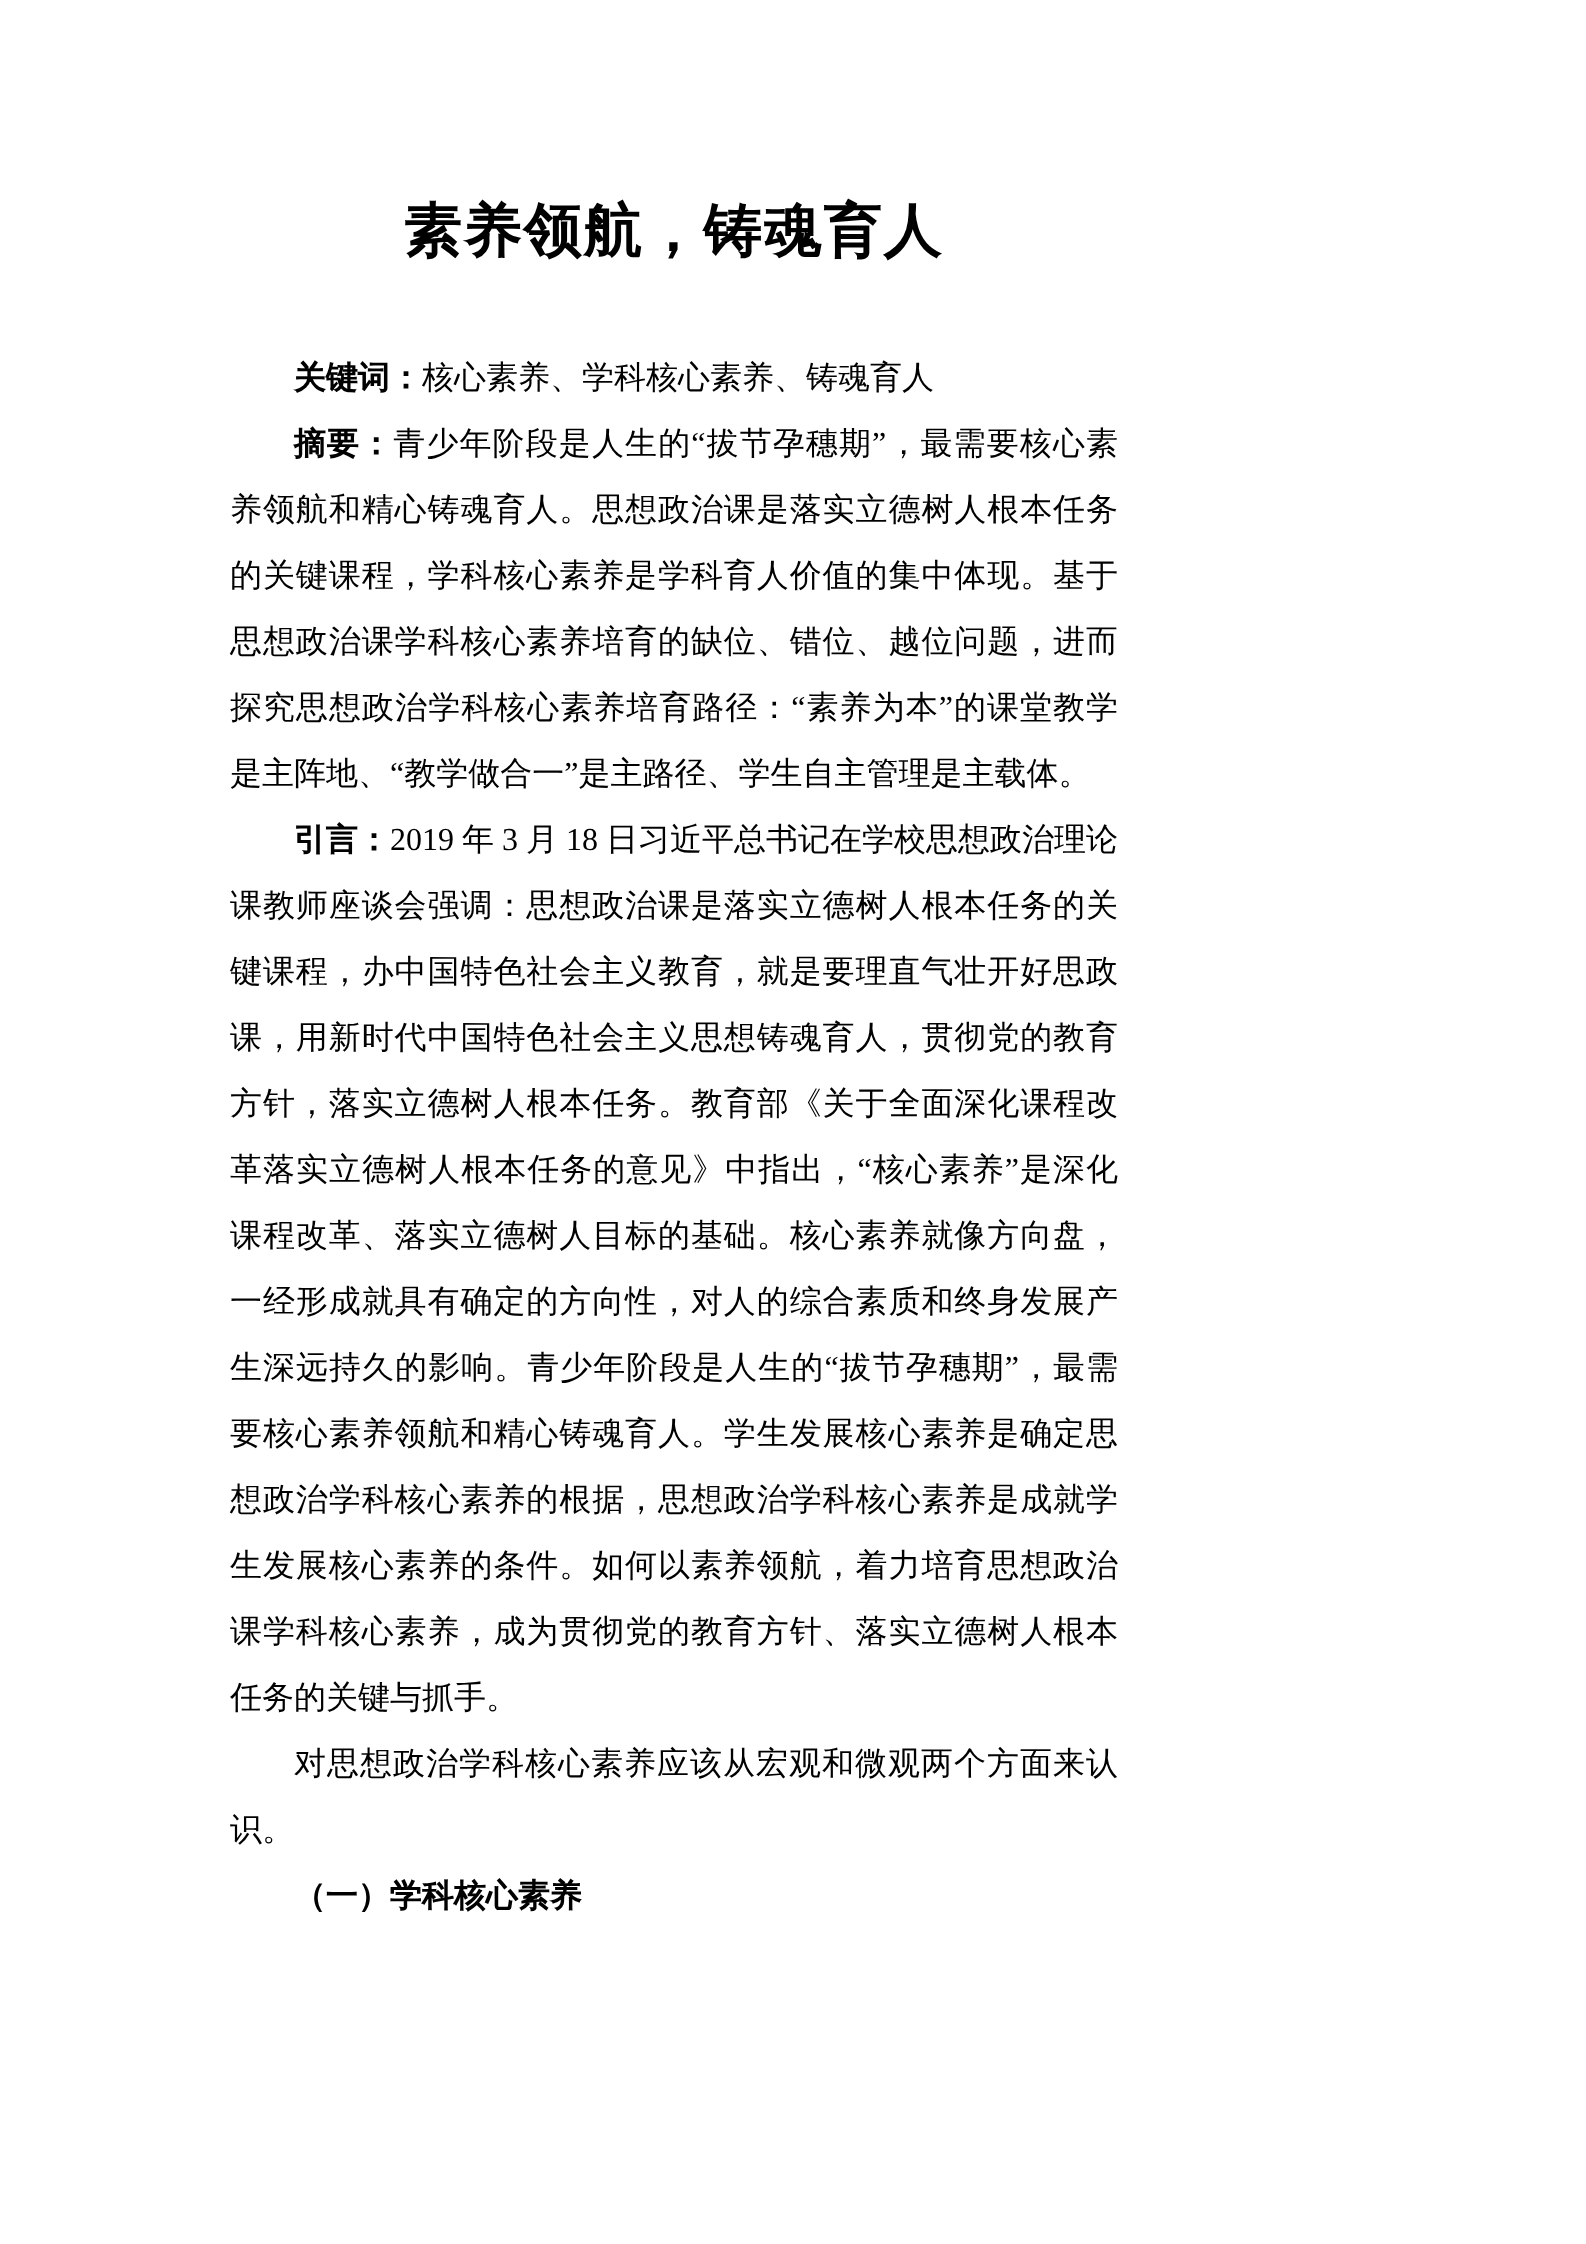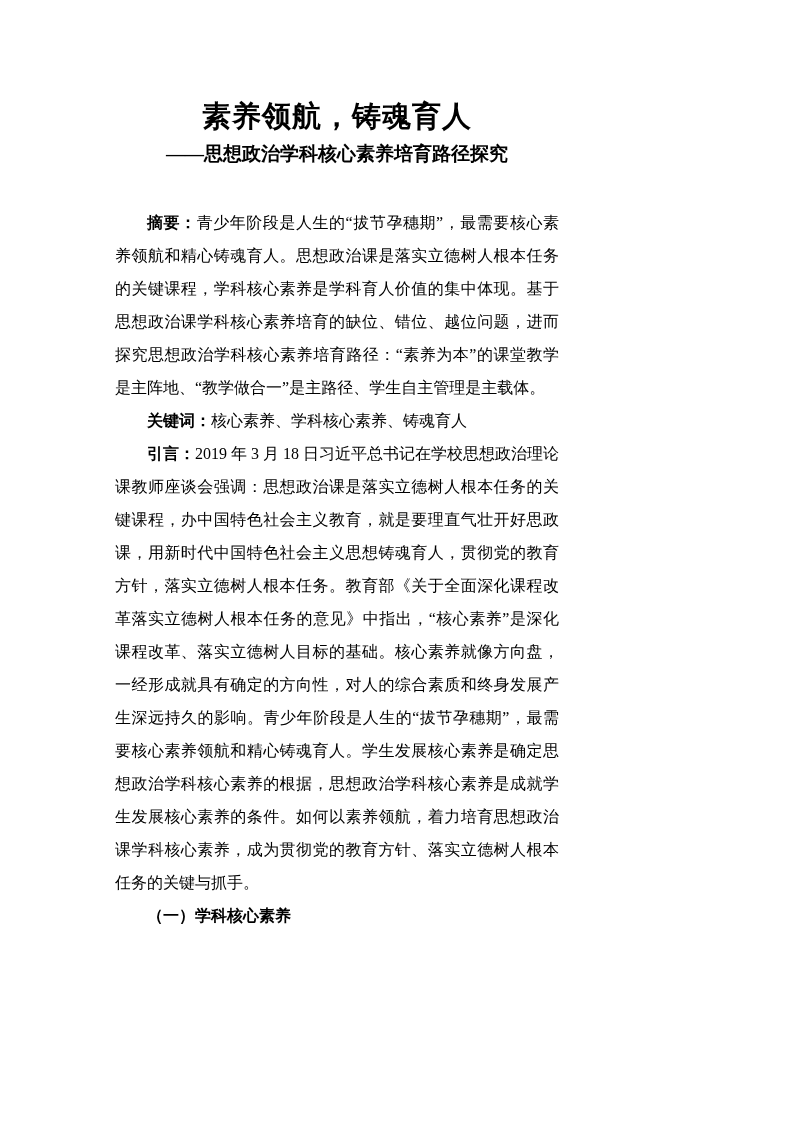--- a/index.html
+++ b/index.html
@@ -57,29 +57,29 @@
     font-weight: 700;
   }
 </style>
 </head>
 <body>
 
 <div class="page">
 
   <h1 class="doc-title">素养领航，铸魂育人</h1>
 
-  <h2 class="doc-subtitle">——思想政治学科核心素养培育路径探究</h2>
 
   <div class="doc-body">
 
+    <p><span class="para-label">关键词：</span><span>核心素养、学科核心素养、铸魂育人</span></p>
+
     <p><span class="para-label">摘要：</span><span>青少年阶段是人生的“拔节孕穗期”，最需要核心素养领航和精心铸魂育人。思想政治课是落实立德树人根本任务的关键课程，学科核心素养是学科育人价值的集中体现。基于思想政治课学科核心素养培育的缺位、错位、越位问题，进而探究思想政治学科核心素养培育路径：“素养为本”的课堂教学是主阵地、“教学做合一”是主路径、学生自主管理是主载体。</span></p>
-
-    <p><span class="para-label">关键词：</span><span>核心素养、学科核心素养、铸魂育人</span></p>
 
     <p><span class="para-label">引言：</span><span>2019 年 3 月 18 日习近平总书记在学校思想政治理论课教师座谈会强调：思想政治课是落实立德树人根本任务的关键课程，办中国特色社会主义教育，就是要理直气壮开好思政课，用新时代中国特色社会主义思想铸魂育人，贯彻党的教育方针，落实立德树人根本任务。教育部《关于全面深化课程改革落实立德树人根本任务的意见》中指出，“核心素养”是深化课程改革、落实立德树人目标的基础。核心素养就像方向盘，一经形成就具有确定的方向性，对人的综合素质和终身发展产生深远持久的影响。青少年阶段是人生的“拔节孕穗期”，最需要核心素养领航和精心铸魂育人。学生发展核心素养是确定思想政治学科核心素养的根据，思想政治学科核心素养是成就学生发展核心素养的条件。如何以素养领航，着力培育思想政治课学科核心素养，成为贯彻党的教育方针、落实立德树人根本任务的关键与抓手。</span></p>
 
 
+    <p>对思想政治学科核心素养应该从宏观和微观两个方面来认识。</p>
 
     <p class="sub-heading">（一）学科核心素养</p>
 
 
   </div>
 </div>
 
 </body></html>

